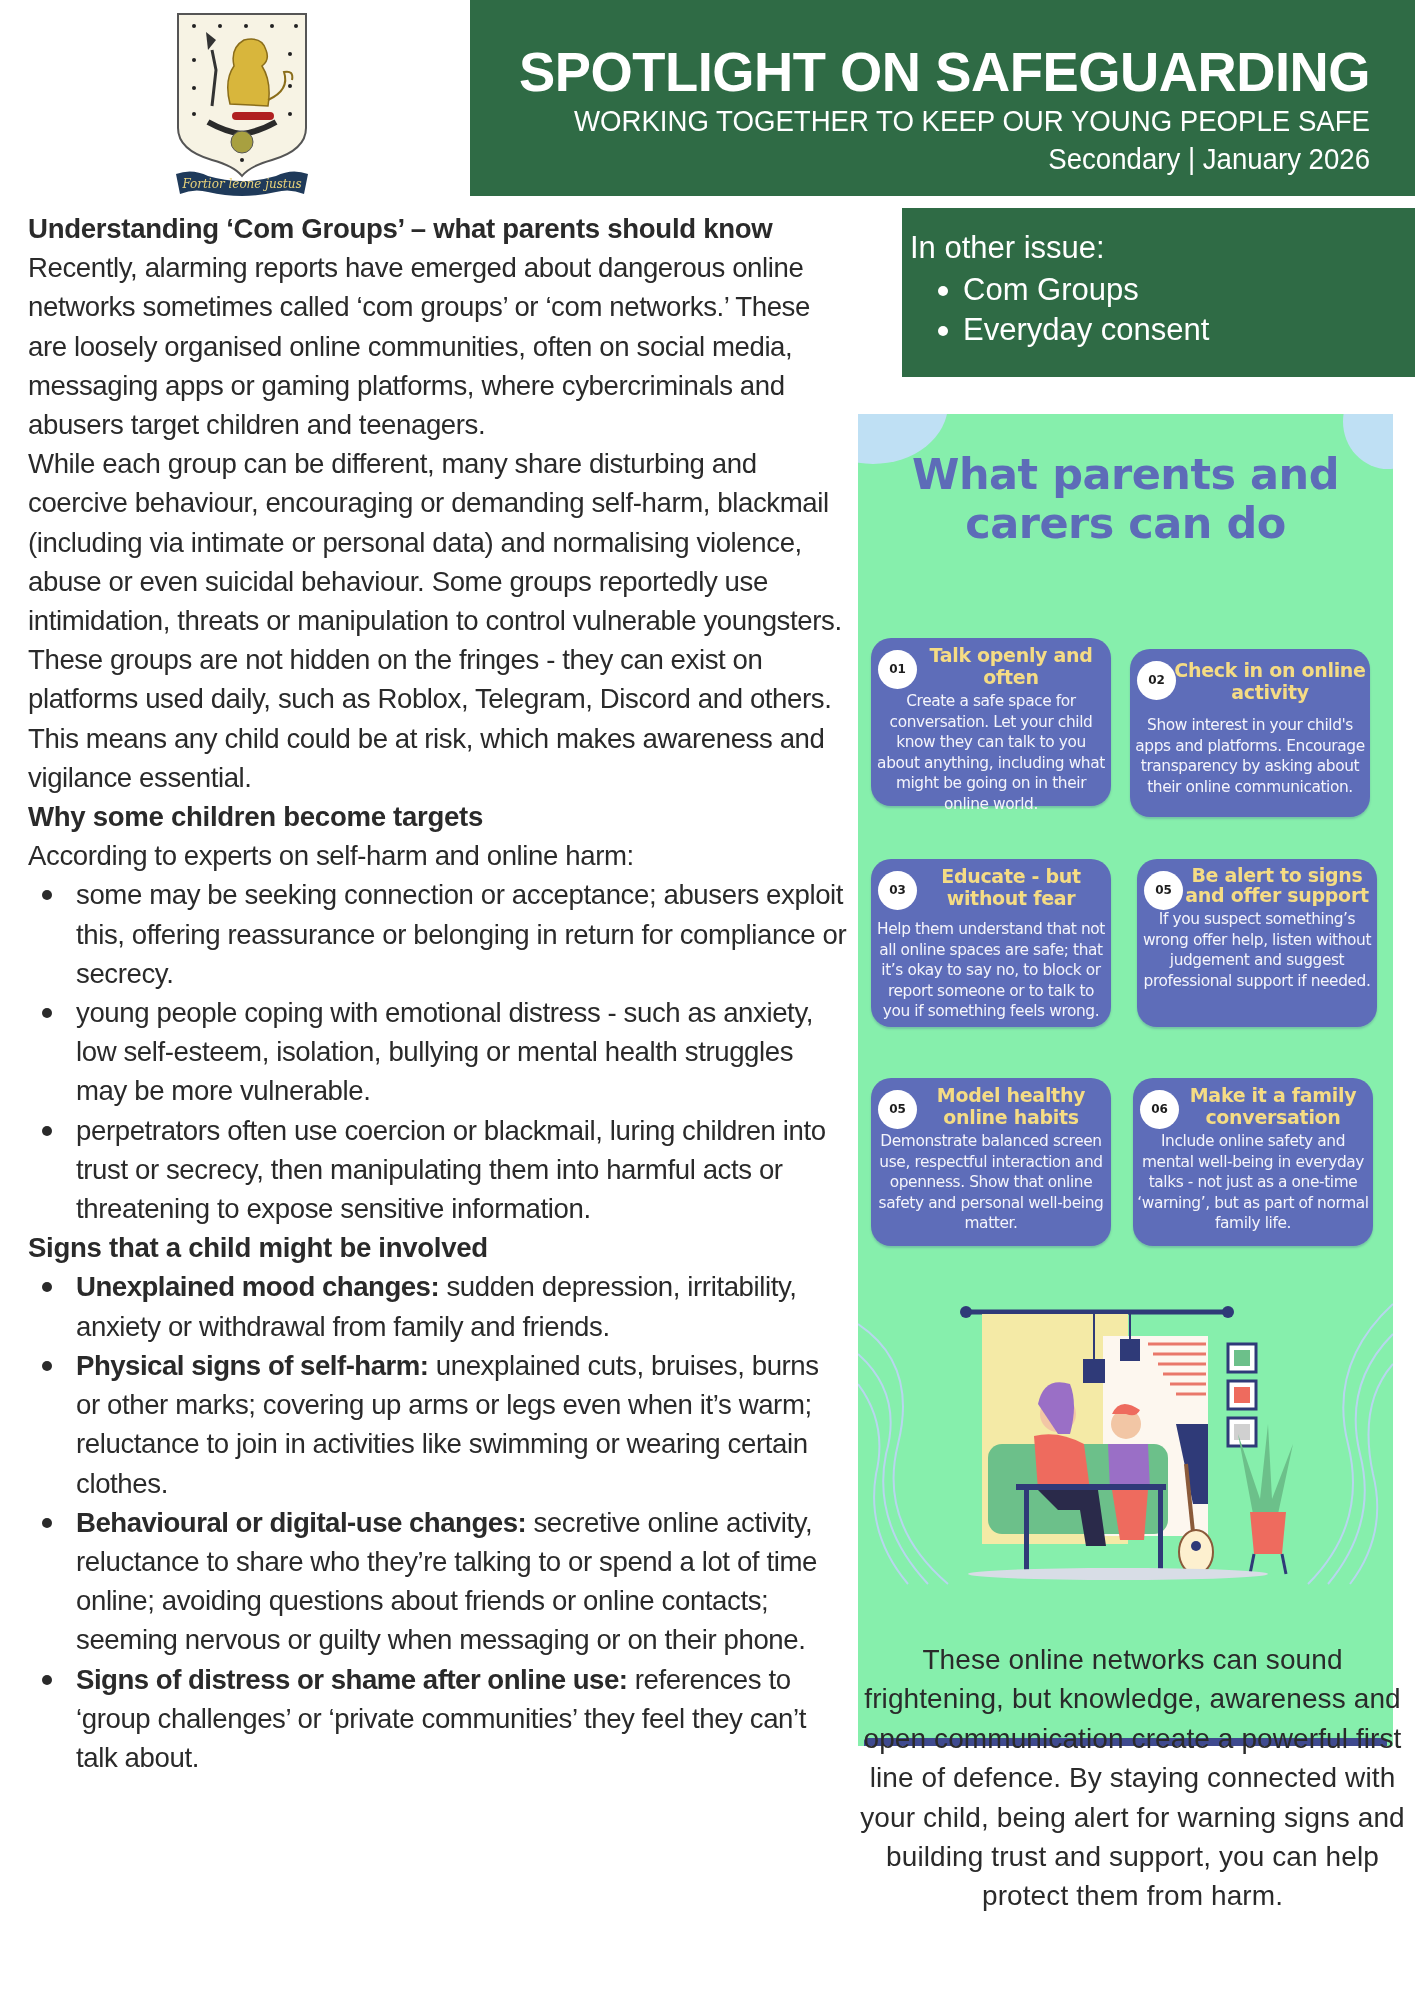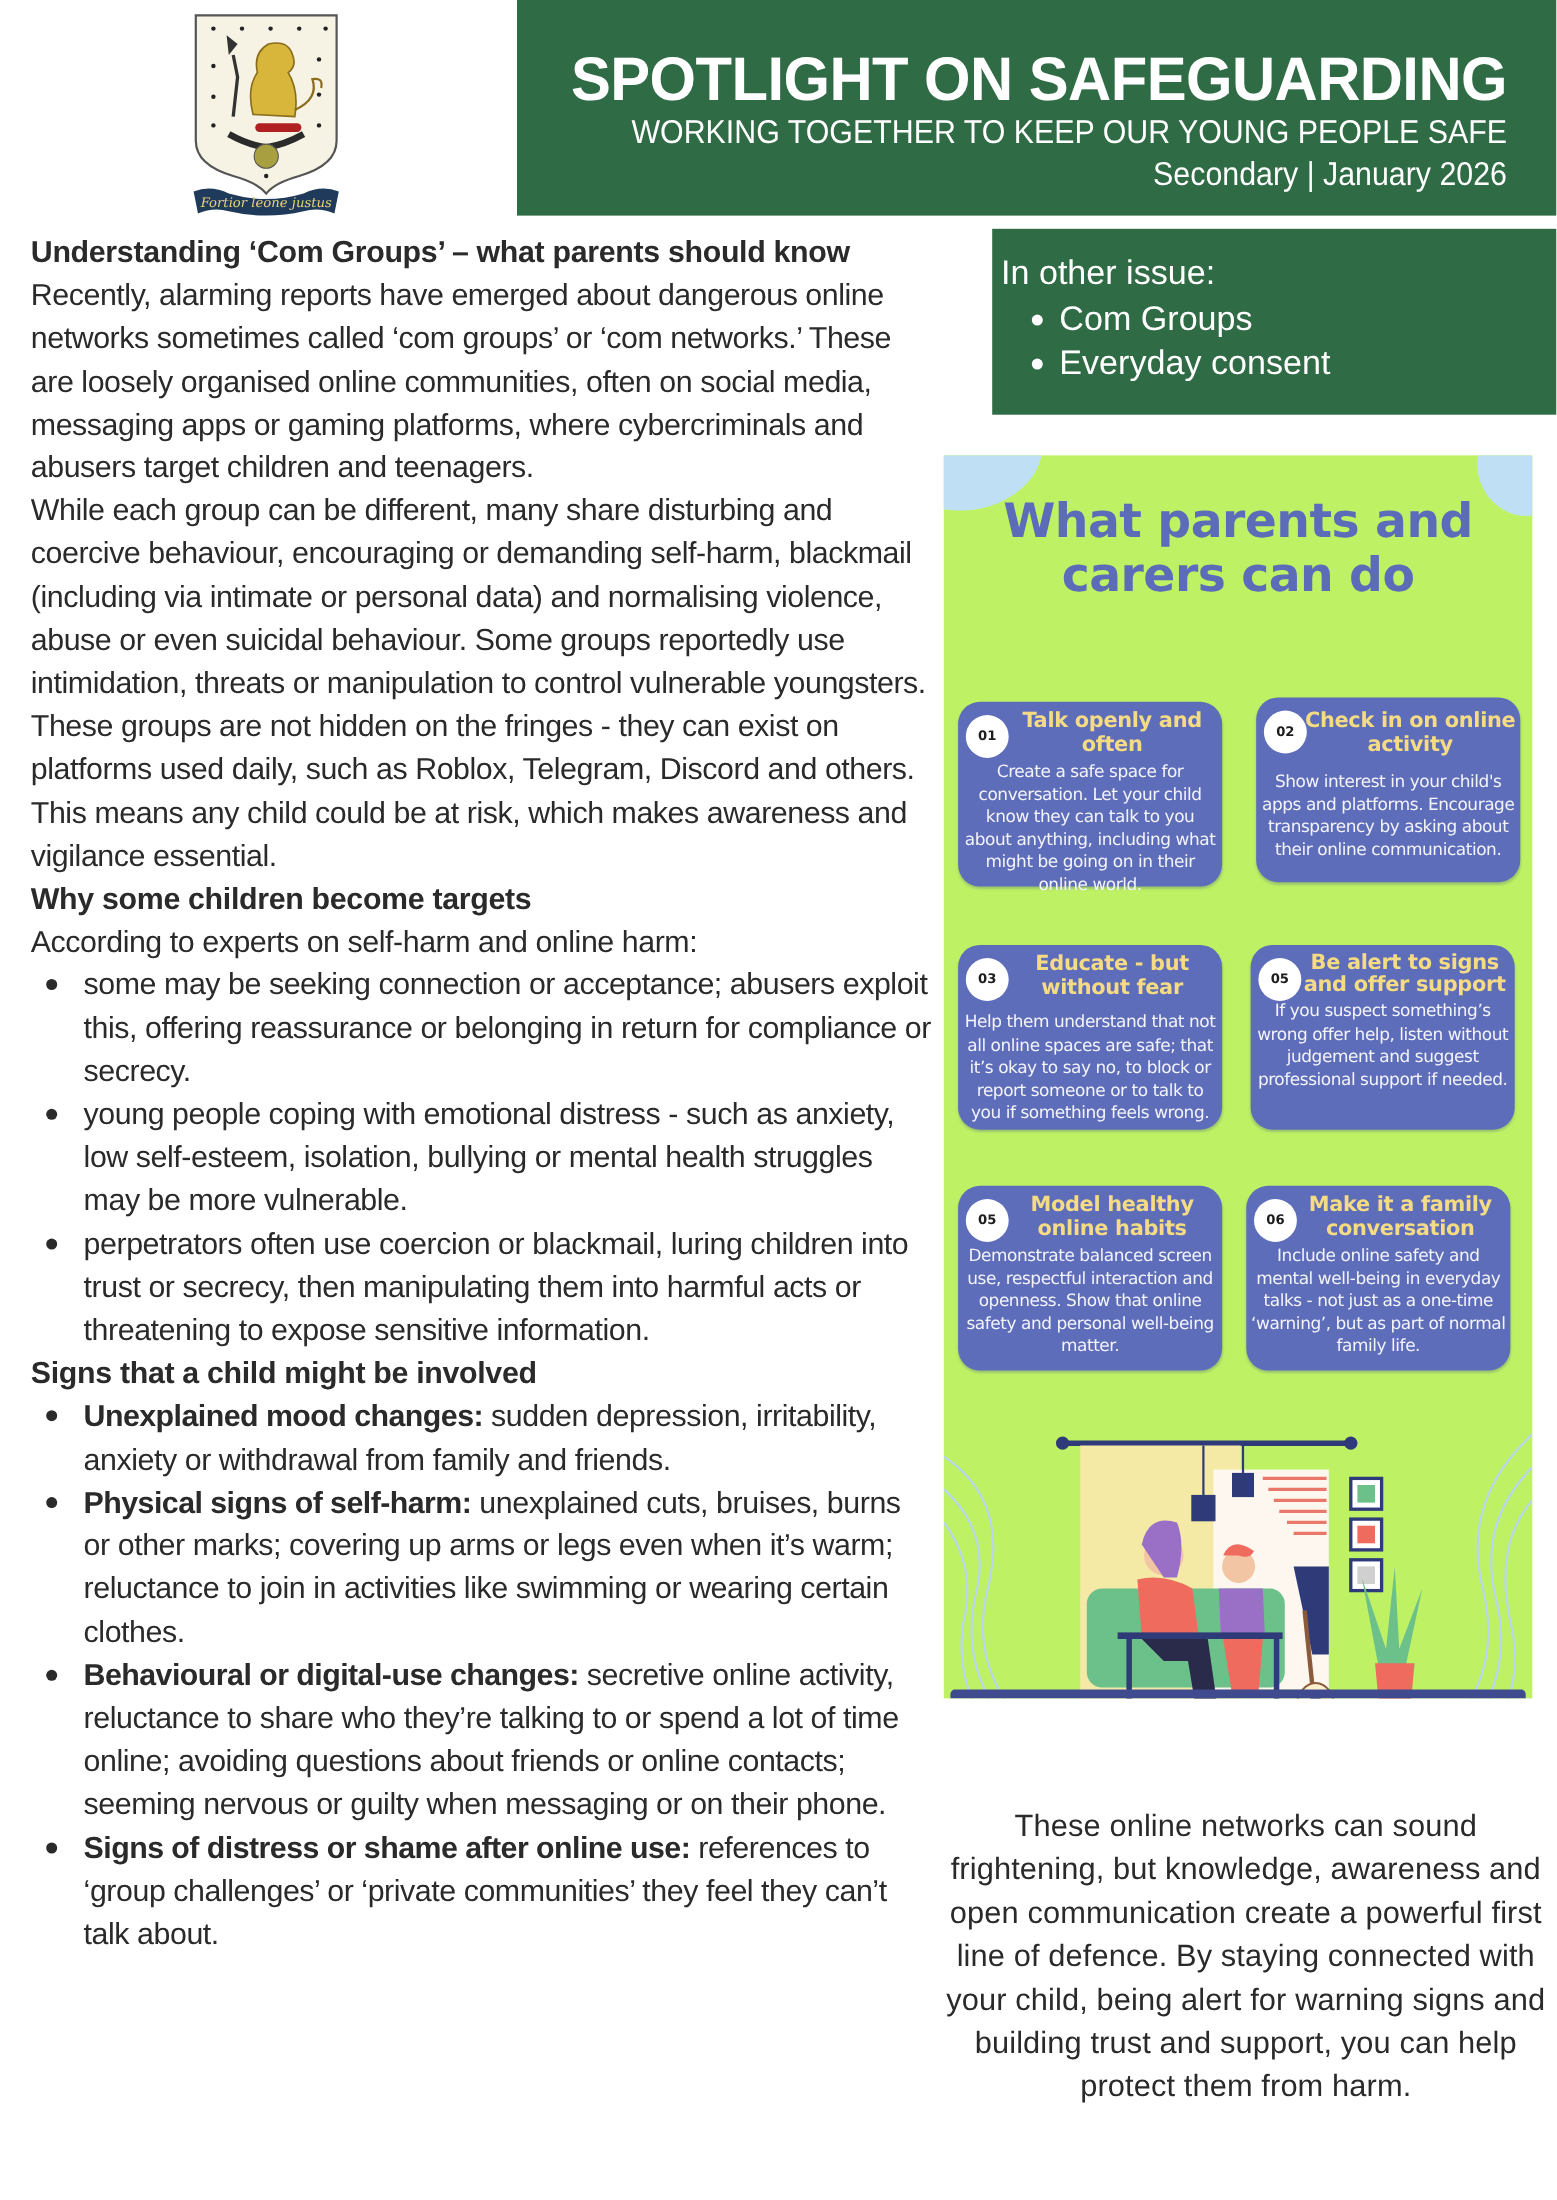--- a/index.html
+++ b/index.html
@@ -53,22 +53,22 @@
   }
   .issue-box ul { list-style: none; margin-top: 2px; }
   .issue-box li { position: relative; padding-left: 53px; }
   .issue-box li .bullet {
     position: absolute; left: 28px; top: 16px; width: 10px; height: 10px;
     border-radius: 50%; background: #ffffff;
   }
 
   
   .info {
-    position: absolute; left: 858px; top: 414px; width: 535px; height: 1130px;
-    background: #bef264; overflow: hidden;
+    position: absolute; left: 858px; top: 414px; width: 535px; height: 1332px;
+    background: #86efac; overflow: hidden;
   }
   .info .blob { position: absolute; border-radius: 50%; background: #bfe0f4; }
   .info-title {
     position: absolute; left: 0; right: 0; top: 36px; text-align: center;
     font-family: "DejaVu Sans", sans-serif; font-weight: bold;
     font-size: 43px; line-height: 49px; color: #5d6cb8; letter-spacing: -0.5px;
   }
   .info-sub {
     position: absolute; left: 0; right: 0; top: 139px; text-align: center;
     font-family: "DejaVu Sans", sans-serif; font-size: 25px; line-height: 35px;
@@ -181,21 +181,21 @@
   <div class="info-title">
     <div>What parents and</div>
     <div>carers can do</div>
   </div>
 
   <div class="tip" style="left:13px; top:224px;">
     <div class="tip-num">01</div>
     <div class="tip-title">Talk openly and often</div>
     <div class="tip-body">Create a safe space for conversation. Let your child know they can talk to you about anything, including what might be going on in their online world.</div>
   </div>
-  <div class="tip" style="left:272px; top:220px;margin-left:12px;">
+  <div class="tip" style="left:272px; top:235px;">
     <div class="tip-num">02</div>
     <div class="tip-title" style="margin-top:4px;">Check in on online activity</div>
     <div class="tip-body" style="margin-top:12px;">Show interest in your child's apps and platforms. Encourage transparency by asking about their online communication.</div>
   </div>
 
   <div class="tip" style="left:13px; top:445px;">
     <div class="tip-num">03</div>
     <div class="tip-title">Educate - but without fear</div>
     <div class="tip-body" style="margin-top:10px;">Help them understand that not all online spaces are safe; that it’s okay to say no, to block or report someone or to talk to you if something feels wrong.</div>
   </div>

